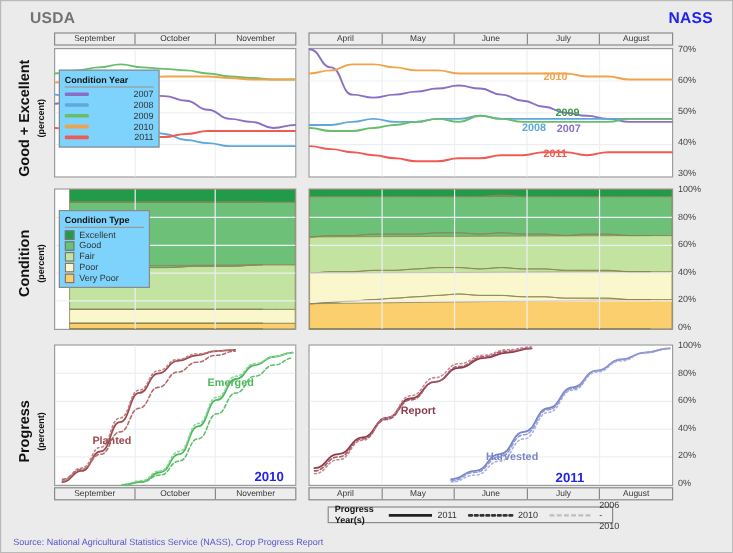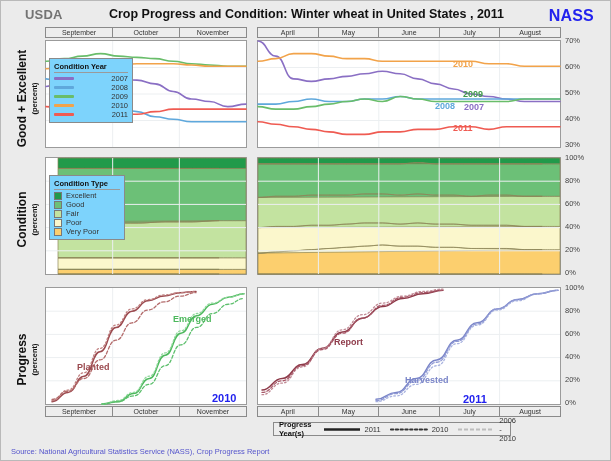--- a/index.html
+++ b/index.html
@@ -20,21 +20,21 @@
   
   .header{
     position:absolute;left:0;top:4px;width:611px;height:20px;
   }
   .brand-left{
     position:absolute;left:24px;top:2px;
     font-size:13px;font-weight:bold;color:#737373;letter-spacing:.2px;
   }
   .brand-right{
     position:absolute;right:18px;top:2px;
-    font-size:16px;font-weight:bold;color:#2222ee;letter-spacing:.2px;
+    font-size:13px;font-weight:bold;color:#2222ee;letter-spacing:.2px;
   }
   .maintitle{
     position:absolute;left:0;top:2px;width:611px;text-align:center;
     font-size:12.5px;font-weight:bold;color:#111;
   }
 
   
   .monthbar{
     position:absolute;height:11px;
     border:1px solid #8a8a8a;background:#ededed;
@@ -108,21 +108,20 @@
     font-size:7.5px;color:#5555cc;
   }
 </style>
 </head>
 <body>
 
 <div id="root">
 
   <div class="header">
     <div class="brand-left">USDA</div>
-    <div class="maintitle">Crop Progress and Condition: Winter wheat in United States , 2011</div>
     <div class="brand-right">NASS</div>
   </div>
 
   <div class="rowlabel" style="left:-36px;top:84px;width:120px;transform:rotate(-90deg);">
     <span class="big">Good + Excellent</span>
     <span class="small">(percent)</span>
   </div>
   <div class="rowlabel" style="left:-36px;top:205px;width:120px;transform:rotate(-90deg);">
     <span class="big">Condition</span>
     <span class="small">(percent)</span>

